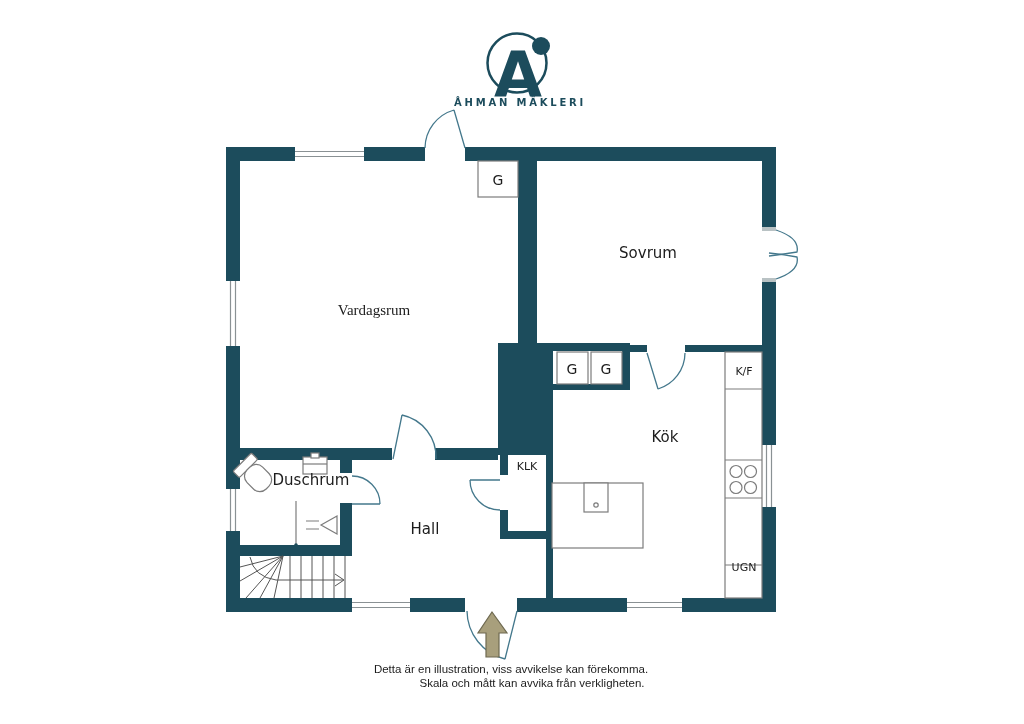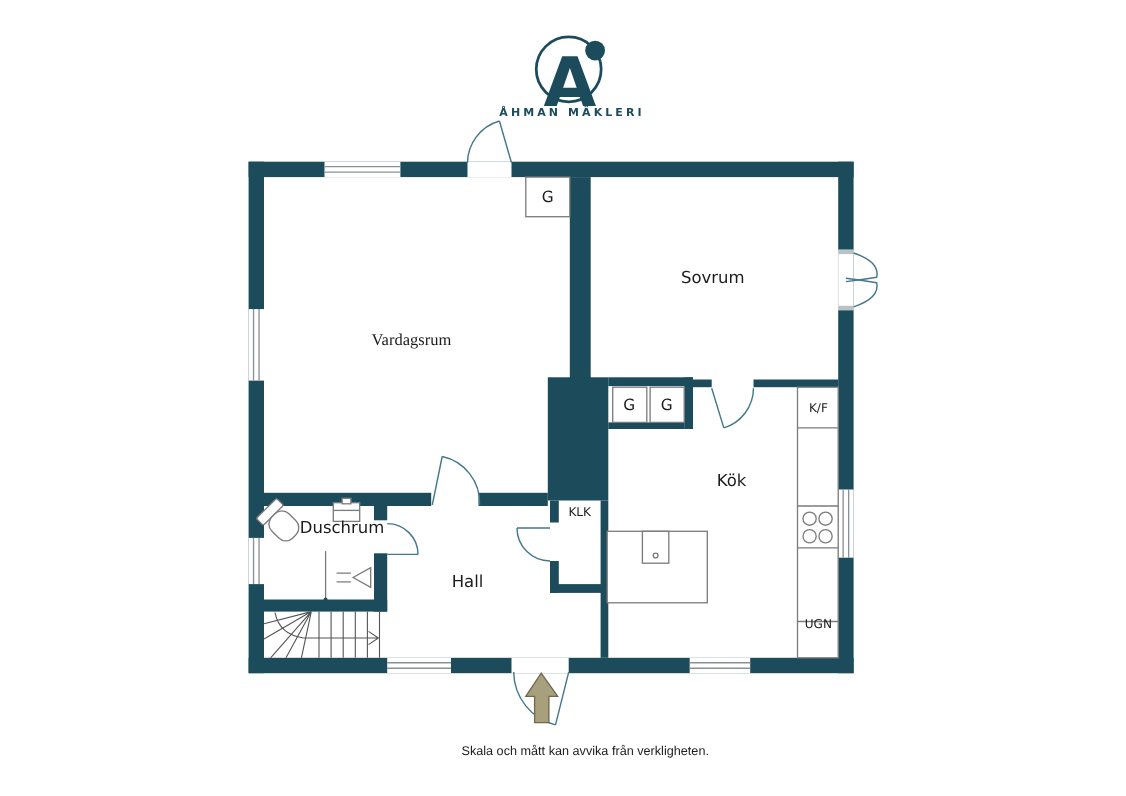--- a/index.html
+++ b/index.html
@@ -190,14 +190,15 @@
   <div class="lbl lbl-room" style="left:425px;top:529px;text-align:center;">Hall</div>
   <div class="lbl lbl-room" style="left:311px;top:480px;">Duschrum</div>
   <div class="lbl lbl-small" style="left:527px;top:466px;">KLK</div>
 
   <div class="lbl lbl-g" style="left:498px;top:180px;">G</div>
   <div class="lbl lbl-g" style="left:572px;top:369px;">G</div>
   <div class="lbl lbl-g" style="left:606px;top:369px;">G</div>
   <div class="lbl lbl-small" style="left:744px;top:371px;">K/F</div>
   <div class="lbl lbl-small" style="left:744px;top:567px;">UGN</div>
 
+  <div class="disclaimer" style="left:511px;top:663px;">Detta är en illustration, viss avvikelse kan förekomma.</div>
   <div class="disclaimer" style="left:532px;top:677px;">Skala och mått kan avvika från verkligheten.</div>
 </div>
 
 </body></html>

